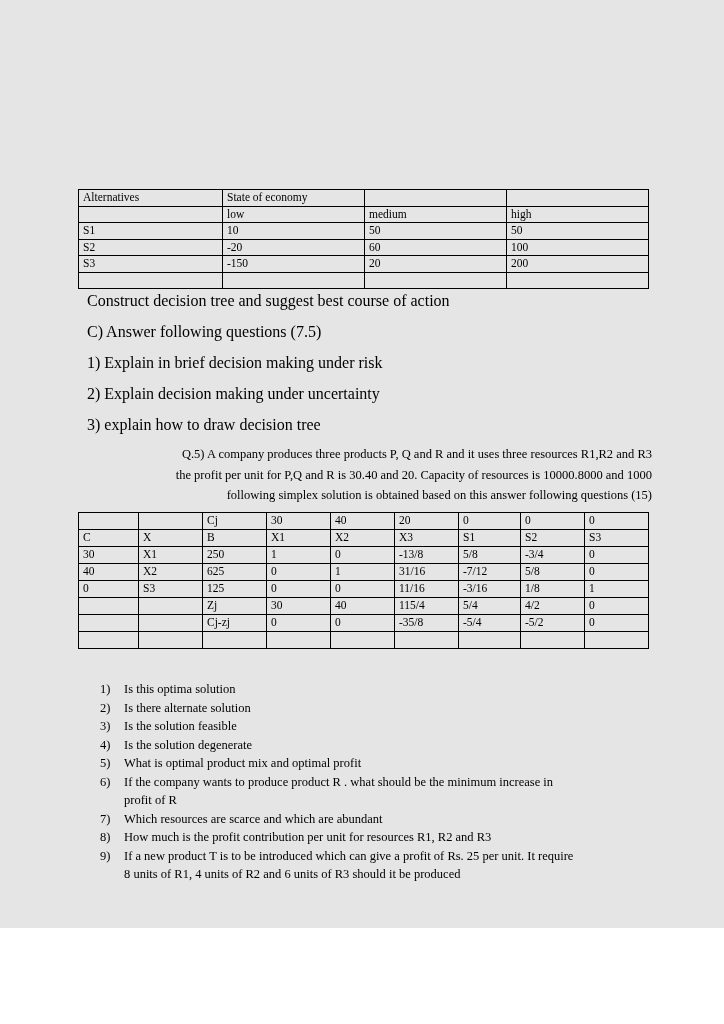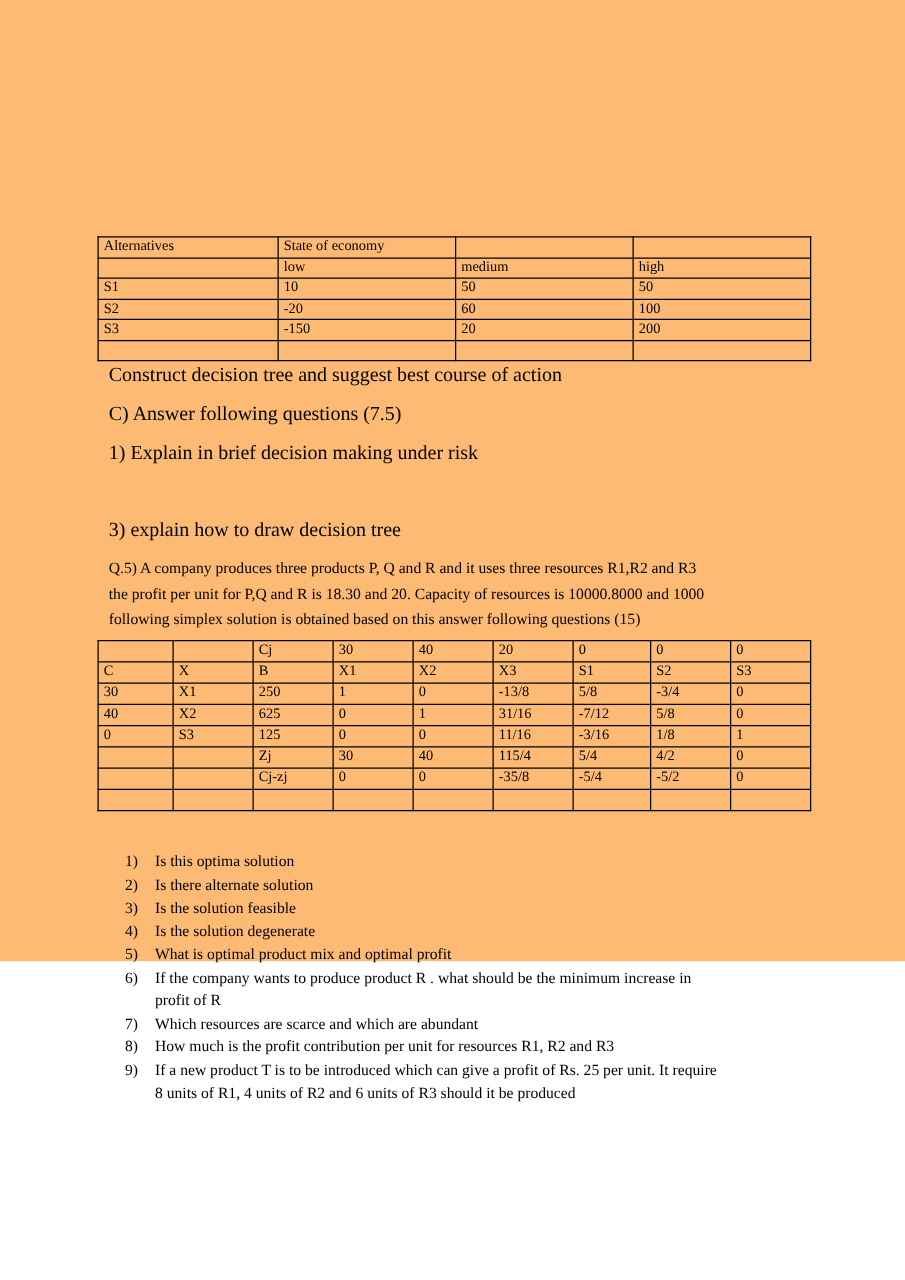--- a/index.html
+++ b/index.html
@@ -13,22 +13,22 @@
     position: relative;
     font-family: "Liberation Serif", "DejaVu Serif", serif;
     color: #000000;
     overflow: hidden;
   }
 
   .page {
     position: absolute;
     left: 0; top: 0;
     width: 724px;
-    height: 769px;
-    background: #fdba74;
+    height: 928px;
+    background: #e5e5e5;
   }
 
   
   table.doc-table {
     position: absolute;
     border-collapse: collapse;
     table-layout: fixed;
     font-size: 11.5px;
     line-height: 1.1;
   }
@@ -150,26 +150,27 @@
         </tr>
       </tbody>
   </table>
 
   <div class="para" style="top:291px;">Construct decision tree and suggest best course of action</div>
 
   <div class="para" style="top:322px;">C) Answer following questions   (7.5)</div>
 
   <div class="para" style="top:353px;">1) Explain in brief decision making under risk</div>
 
+  <div class="para" style="top:384px;">2) Explain decision making under uncertainty</div>
 
   <div class="para" style="top:415px;">3) explain how to draw decision tree</div>
 
-  <div class="para-block" style="top:444px;">
+  <div class="para-block" style="top:444px;text-align:right;">
     <div>Q.5) A company produces three products P, Q and R and it uses three resources R1,R2 and R3</div>
-    <div>the profit per unit for P,Q and R is 18.30 and 20. Capacity of resources is 10000.8000 and 1000</div>
+    <div>the profit per unit for P,Q and R is 30.40 and 20. Capacity of resources is 10000.8000 and 1000</div>
     <div>following simplex solution is obtained based on this answer following questions      (15)</div>
   </div>
 
   <table class="doc-table" id="table-simplex">
     <colgroup>
       <col style="width:60px">
       <col style="width:64px">
       <col style="width:64px">
       <col style="width:64px">
       <col style="width:64px">

